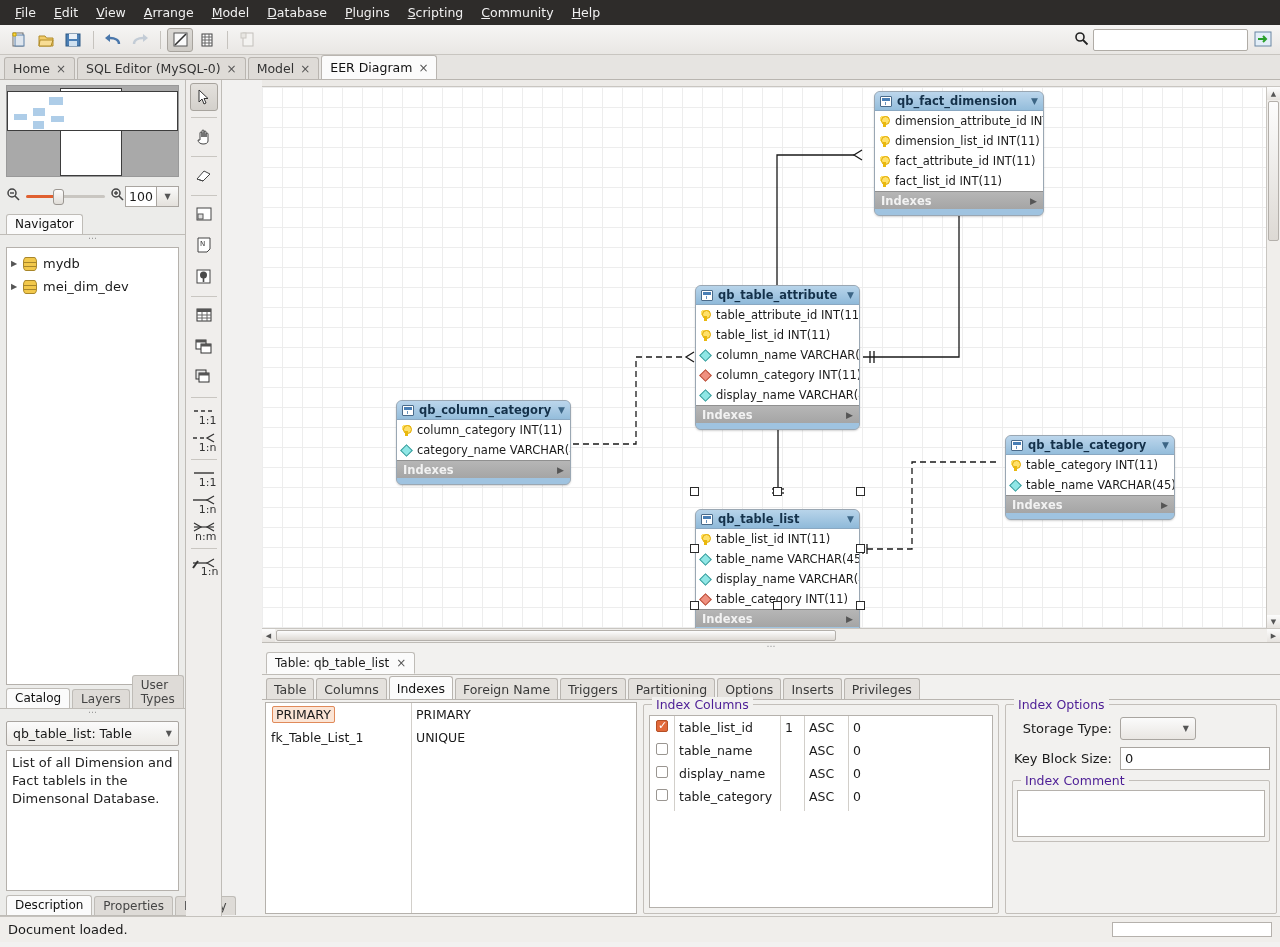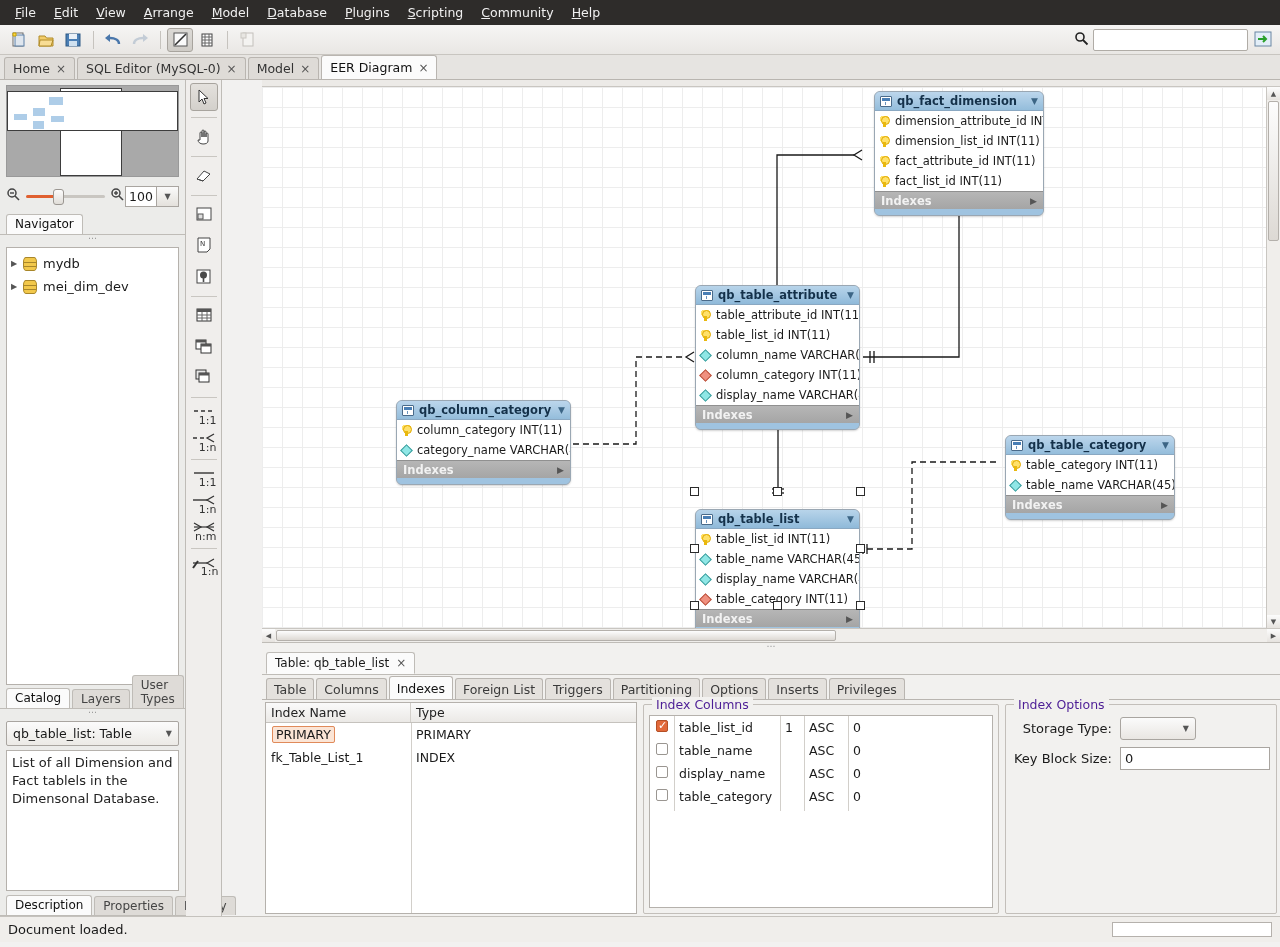--- a/index.html
+++ b/index.html
@@ -954,44 +954,40 @@
         <div id="etab">
           <span>Table: qb_table_list</span>
           <span class="x">×</span>
         </div>
       </div>
 
       <div id="subtabs">
         <div class="stab">Table</div>
         <div class="stab">Columns</div>
         <div class="stab sel">Indexes</div>
-        <div class="stab">Foreign List</div>
+        <div class="stab">Foreign Name</div>
         <div class="stab">Triggers</div>
         <div class="stab">Partitioning</div>
         <div class="stab">Options</div>
         <div class="stab">Inserts</div>
         <div class="stab">Privileges</div>
       </div>
 
       <div id="editor-body">
 
         <div id="idxlist">
-          <div class="grid-head">
-            <div style="width:145px">Index Name</div>
-            <div style="flex:1;border-right:none">Type</div>
-          </div>
           <div style="position:relative;flex:1">
             <div class="col-divider" style="left:145px"></div>
             <div class="grid-row">
               <div style="width:145px"><span class="cellsel">PRIMARY</span></div>
               <div style="flex:1">PRIMARY</div>
             </div>
             <div class="grid-row">
               <div style="width:145px">fk_Table_List_1</div>
-              <div style="flex:1">INDEX</div>
+              <div style="flex:1">UNIQUE</div>
             </div>
           </div>
         </div>
 
         <div id="idxcols">
           <div class="grp-label">Index Columns</div>
           <div id="idxgrid">
             <div style="position:relative">
               <div class="col-divider" style="left:24px;top:0;height:95px"></div>
               <div class="col-divider" style="left:130px;top:0;height:95px"></div>
@@ -1035,20 +1031,24 @@
             <div class="opt-lbl">Storage Type:</div>
             <div class="opt-sel">
               <span style="flex:1;font-size:12px;color:#222"></span>
               <span>▼</span>
             </div>
           </div>
           <div class="opt-row">
             <div class="opt-lbl">Key Block Size:</div>
             <div class="opt-inp">0</div>
           </div>
+          <div id="cmtgroup">
+            <div class="grp-label">Index Comment</div>
+            <div id="cmtbox"></div>
+          </div>
         </div>
 
       </div>
     </div>
   </div>
 </div>
 
 <div id="statusbar">
   <span>Document loaded.</span>
   <div id="statusprogress"></div>

